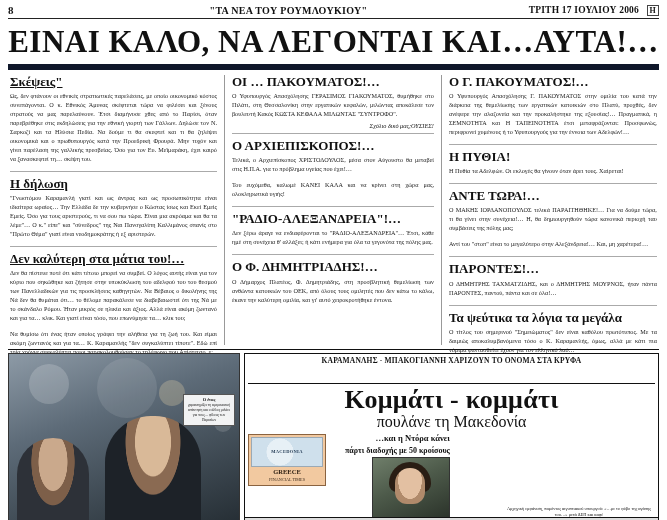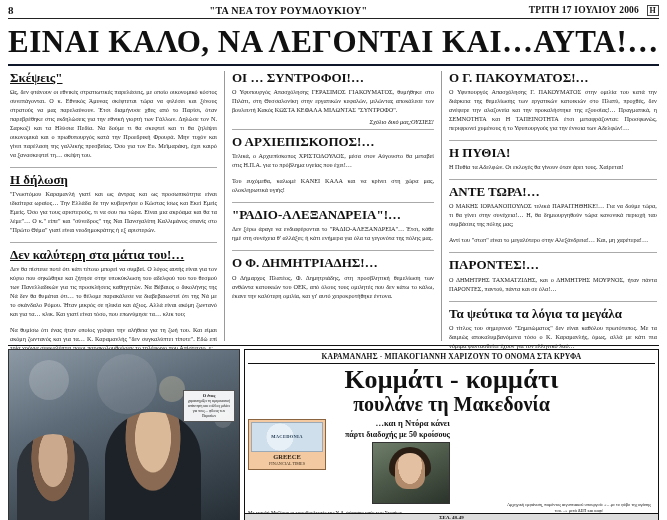--- a/index.html
+++ b/index.html
@@ -53,26 +53,27 @@
   }
   .masthead .date .mark {
     display: inline-block;
     border: 1px solid #444;
     padding: 0 2px;
     margin-left: 5px;
     font-size: 8px;
   }
   
   .headline {
+    text-align: center;
     font-size: 31px;
     font-weight: bold;
     letter-spacing: .5px;
     line-height: 1.05;
     padding: 4px 0 5px 0;
-    border-bottom: 2px solid #0f172a;
+    border-bottom: 6px solid #0f172a;
     margin-bottom: 5px;
   }
   
   .columns {
     display: flex;
     gap: 0;
     height: 270px;
   }
   .col {
     box-sizing: border-box;
@@ -190,35 +191,35 @@
     position: relative;
     background: #fff;
     overflow: hidden;
   }
   .ad-kicker {
     text-align: center;
     font-size: 7.5px;
     font-weight: bold;
     letter-spacing: .2px;
     border-bottom: 1px solid #111;
-    padding-bottom: 2px;
+    padding-bottom: 18px;
     margin-bottom: 3px;
   }
   .ad-head {
     text-align: center;
     font-size: 26px;
     font-weight: bold;
     line-height: 1.0;
     letter-spacing: .3px;
     margin: 2px 0 1px 0;
   }
   .ad-head2 {
     text-align: center;
-    font-size: 20px;
-    font-weight: bold;
+    font-size: 16px;
+    font-weight: normal;
     line-height: 1.05;
     margin: 0 0 4px 0;
   }
   .ad-row {
     display: flex;
     gap: 4px;
     align-items: flex-start;
     height: 88px;
   }
   .ft-clip {
@@ -389,21 +390,21 @@
       <hr class="rule">
       <div class="sec-title ul">Η δήλωση</div>
       <p class="body-text">"Γνωστόμου Καραμανλή γιατί και ως άντρας και ως προσωπικότητα είναι ιδιαίτερα ωραίος… Την Ελλάδα δε την κυβερνήσε ο Κώστας ίσως και Εκεί Εμείς Εμείς. Όσο για τους αριστερούς, τι να σου πω τώρα. Είναι μια ακρόαμα και θα τα λέμε"… Ο κ." είπε" και "σύνεδρος" της Ναι Πανσγαλίπη Καλλιμάνος σπανίς στο "Πρώτο Θέμα" γιατί είναι νεοδημοκράτης ή εξ αριστερών.</p>
       <hr class="rule">
       <div class="sec-title ul">Δεν καλύτερη στα μάτια του!…</div>
       <p class="body-text">Δεν θα πίστευε ποτέ ότι κάτι τέτοιο μπορεί να συμβεί. Ο λόγος αυτής είναι για τον κύριο που σηκώθηκε και ζήτησε στην υποκύκλωση του αδελφού του του θεσμού των Πανελλαδικών για τις προσκλήσεις καθηγητών. Να Βέβαιος ο δικολήνης της Νά δεν θα θυμάται ότι… το θέλομε παρακάλεσε να διαβεβαιωστεί ότι της Νά με το σκάνδαλο Ρόμου. Ήταν μικρός σε ηλικία και άξιος. Αλλά είναι ακόμη ζωντανό και για τα… κλικ. Και γιατί είναι τόσο, που επωνύμησε τα… κλικ του;</p>
       <p class="body-text">Να θυμίσω ότι ένας ήταν οποίος γράφει την αλήθεια για τη ζωή του. Και είμαι ακόμη ζωντανός και για τα… Κ. Καραμανλής "δεν συγκαλύπτει τίποτε". Εδώ επί τρία χρόνια συγκαλύπτει ποιοι παρακολουθούσαν το τηλέφωνο που Απίστευτο, ε;</p>
     </div>
 
     <div class="col">
-      <div class="sec-title">ΟΙ … ΣΥΝΤΡΟΦΟΙ!…</div>
+      <div class="sec-title">ΟΙ … ΠΑΚΟΥΜΑΤΟΣ!…</div>
       <p class="body-text">Ο Υφυπουργός Απασχόλησης ΓΕΡΑΣΙΜΟΣ ΓΙΑΚΟΥΜΑΤΟΣ, θυμήθηκε στο Πιλάτι, στη Θεσσαλονίκη στην εργατικών κεφαλών, μιλώντας αποκάλεσε τον βουλευτή Κακός ΚΩΣΤΑ ΚΕΦΑΛΑ ΜΙΛΩΝΤΑΣ "ΣΥΝΤΡΟΦΟ".</p>
       <div class="sig">Σχόλιο δικό μας;ΟΥΣΙΕΣ!</div>
       <hr class="rule">
       <div class="sec-title">Ο ΑΡΧΙΕΠΙΣΚΟΠΟΣ!…</div>
       <p class="body-text">Τελικά, ο Αρχιεπίσκοπος ΧΡΙΣΤΟΔΟΥΛΟΣ, μέσα στον Αύγουστο θα μεταβεί στις Η.Π.Α. για το πρόβλημα υγείας που έχει!…</p>
       <p class="body-text">Του ευχόμεθα, καλωμέ ΚΑΝΕΙ ΚΑΛΑ και να κρίνει στη χώρα μας, ολοκληρωτικά υγιής!</p>
       <hr class="rule">
       <div class="sec-title">"ΡΑΔΙΟ-ΑΛΕΞΑΝΔΡΕΙΑ"!…</div>
       <p class="body-text">Δεν ξέρω άραγε να ενδιαφέρονται το "ΡΑΔΙΟ-ΑΛΕΞΑΝΔΡΕΙΑ"… Έτσι, κάθε ημέ στη συνέχεια θ' αλλάξει; ή κάτι ενήμερα για όλα τα γεγονότα της πόλης μας.</p>
       <hr class="rule">

